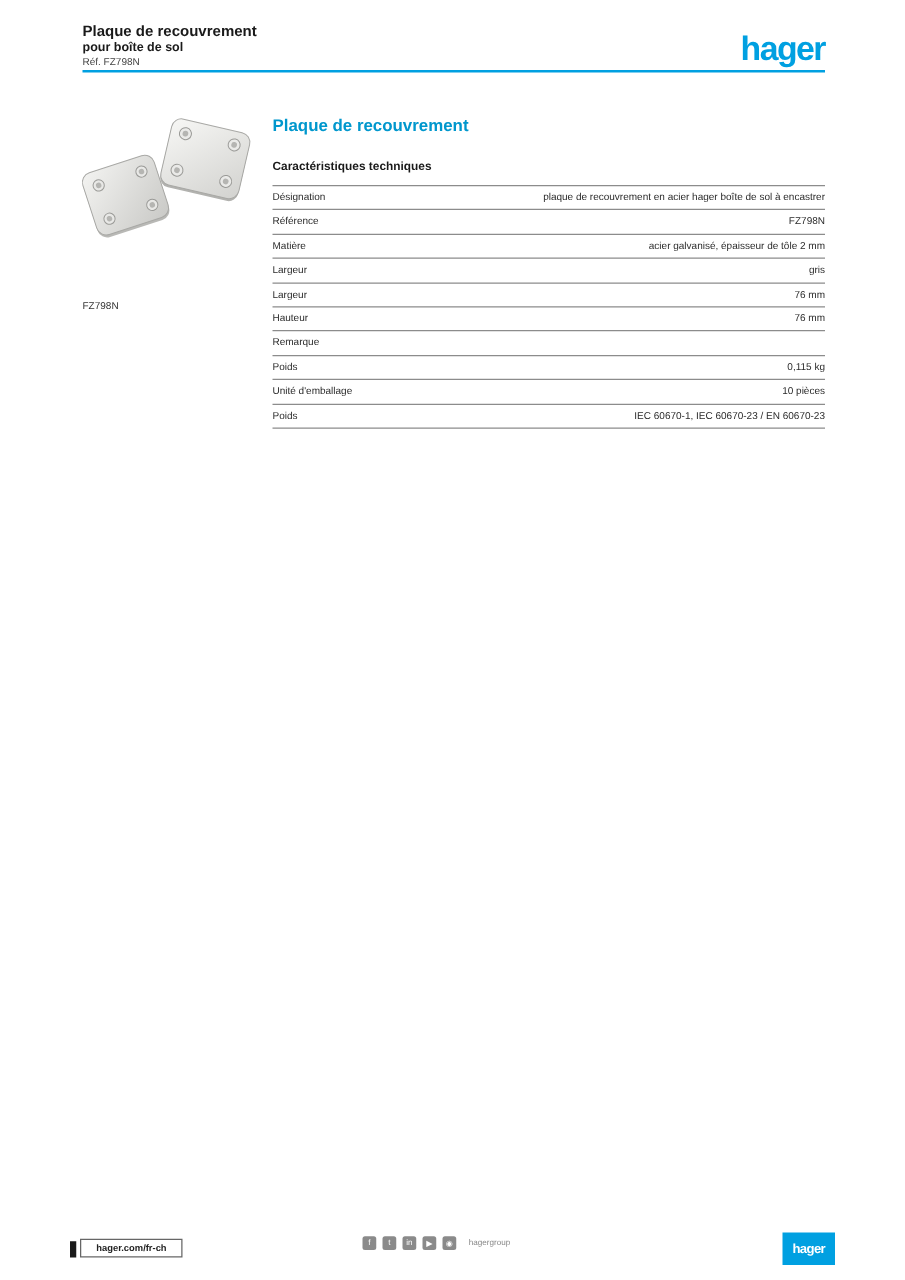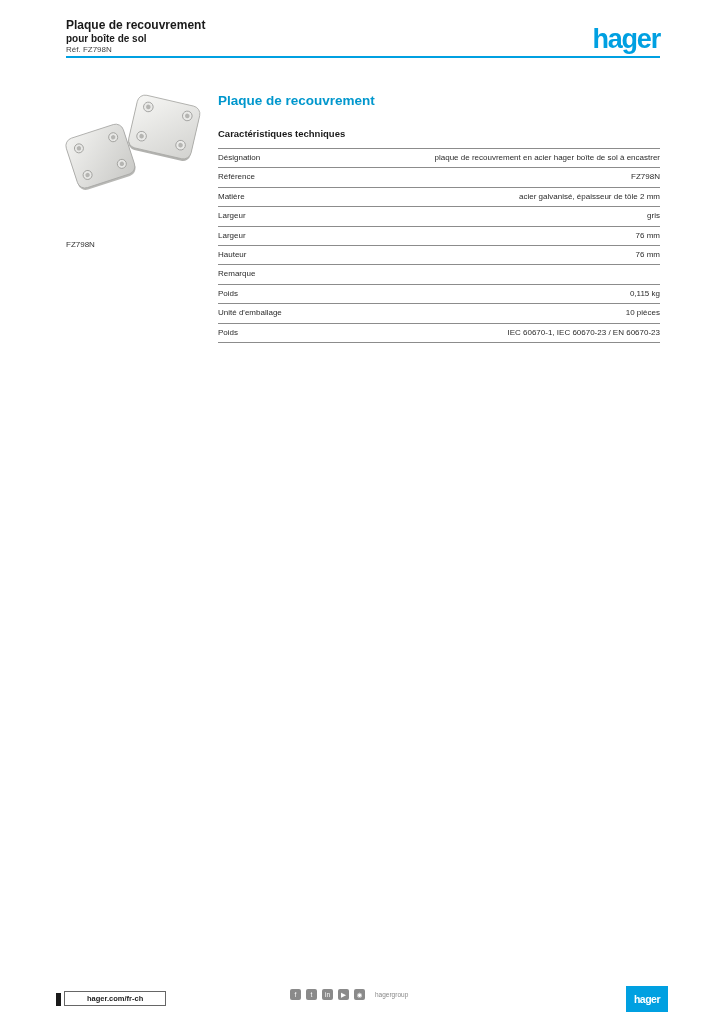--- a/index.html
+++ b/index.html
@@ -20,21 +20,21 @@
   .product-title{position:absolute;left:218px;top:93px;font-size:13.5px;font-weight:bold;color:#0097cd;}
   .section-title{position:absolute;left:218px;top:128px;font-size:9.5px;font-weight:bold;color:#1a1a1a;}
   .spec-table{position:absolute;left:218px;top:148px;width:442px;border-top:1px solid #8c8c8c;}
   .spec-row{display:flex;justify-content:space-between;padding:4px 0;
     border-bottom:1px solid #8c8c8c;font-size:8px;color:#2b2b2b;line-height:1.3;}
   .spec-label{white-space:nowrap;}
   .spec-value{text-align:right;max-width:330px;}
   
   .footer-marker{position:absolute;left:56px;top:993px;width:5px;height:13px;background:#1a1a1a;}
   .website-box{position:absolute;left:64px;top:991px;border:1px solid #666;background:#fff;
-    padding:2px 22px;font-size:7.5px;font-weight:bold;color:#222;}
+    padding:2px 12px;font-size:7.5px;font-weight:bold;color:#222;}
   .footer-social{position:absolute;left:290px;top:989px;display:flex;align-items:center;gap:5px;}
   .social-icon{width:11px;height:11px;background:#8a8a8a;color:#fff;font-size:6.5px;
     display:flex;align-items:center;justify-content:center;border-radius:2px;cursor:pointer;}
   .social-caption{font-size:6.5px;color:#888;margin-left:5px;}
   .hager-box{position:absolute;left:626px;top:986px;width:42px;height:26px;background:#00a0e1;
     color:#fff;display:flex;align-items:center;justify-content:center;font-weight:bold;
     font-size:10.5px;letter-spacing:-0.5px;}
 </style>
 </head>
 <body>

